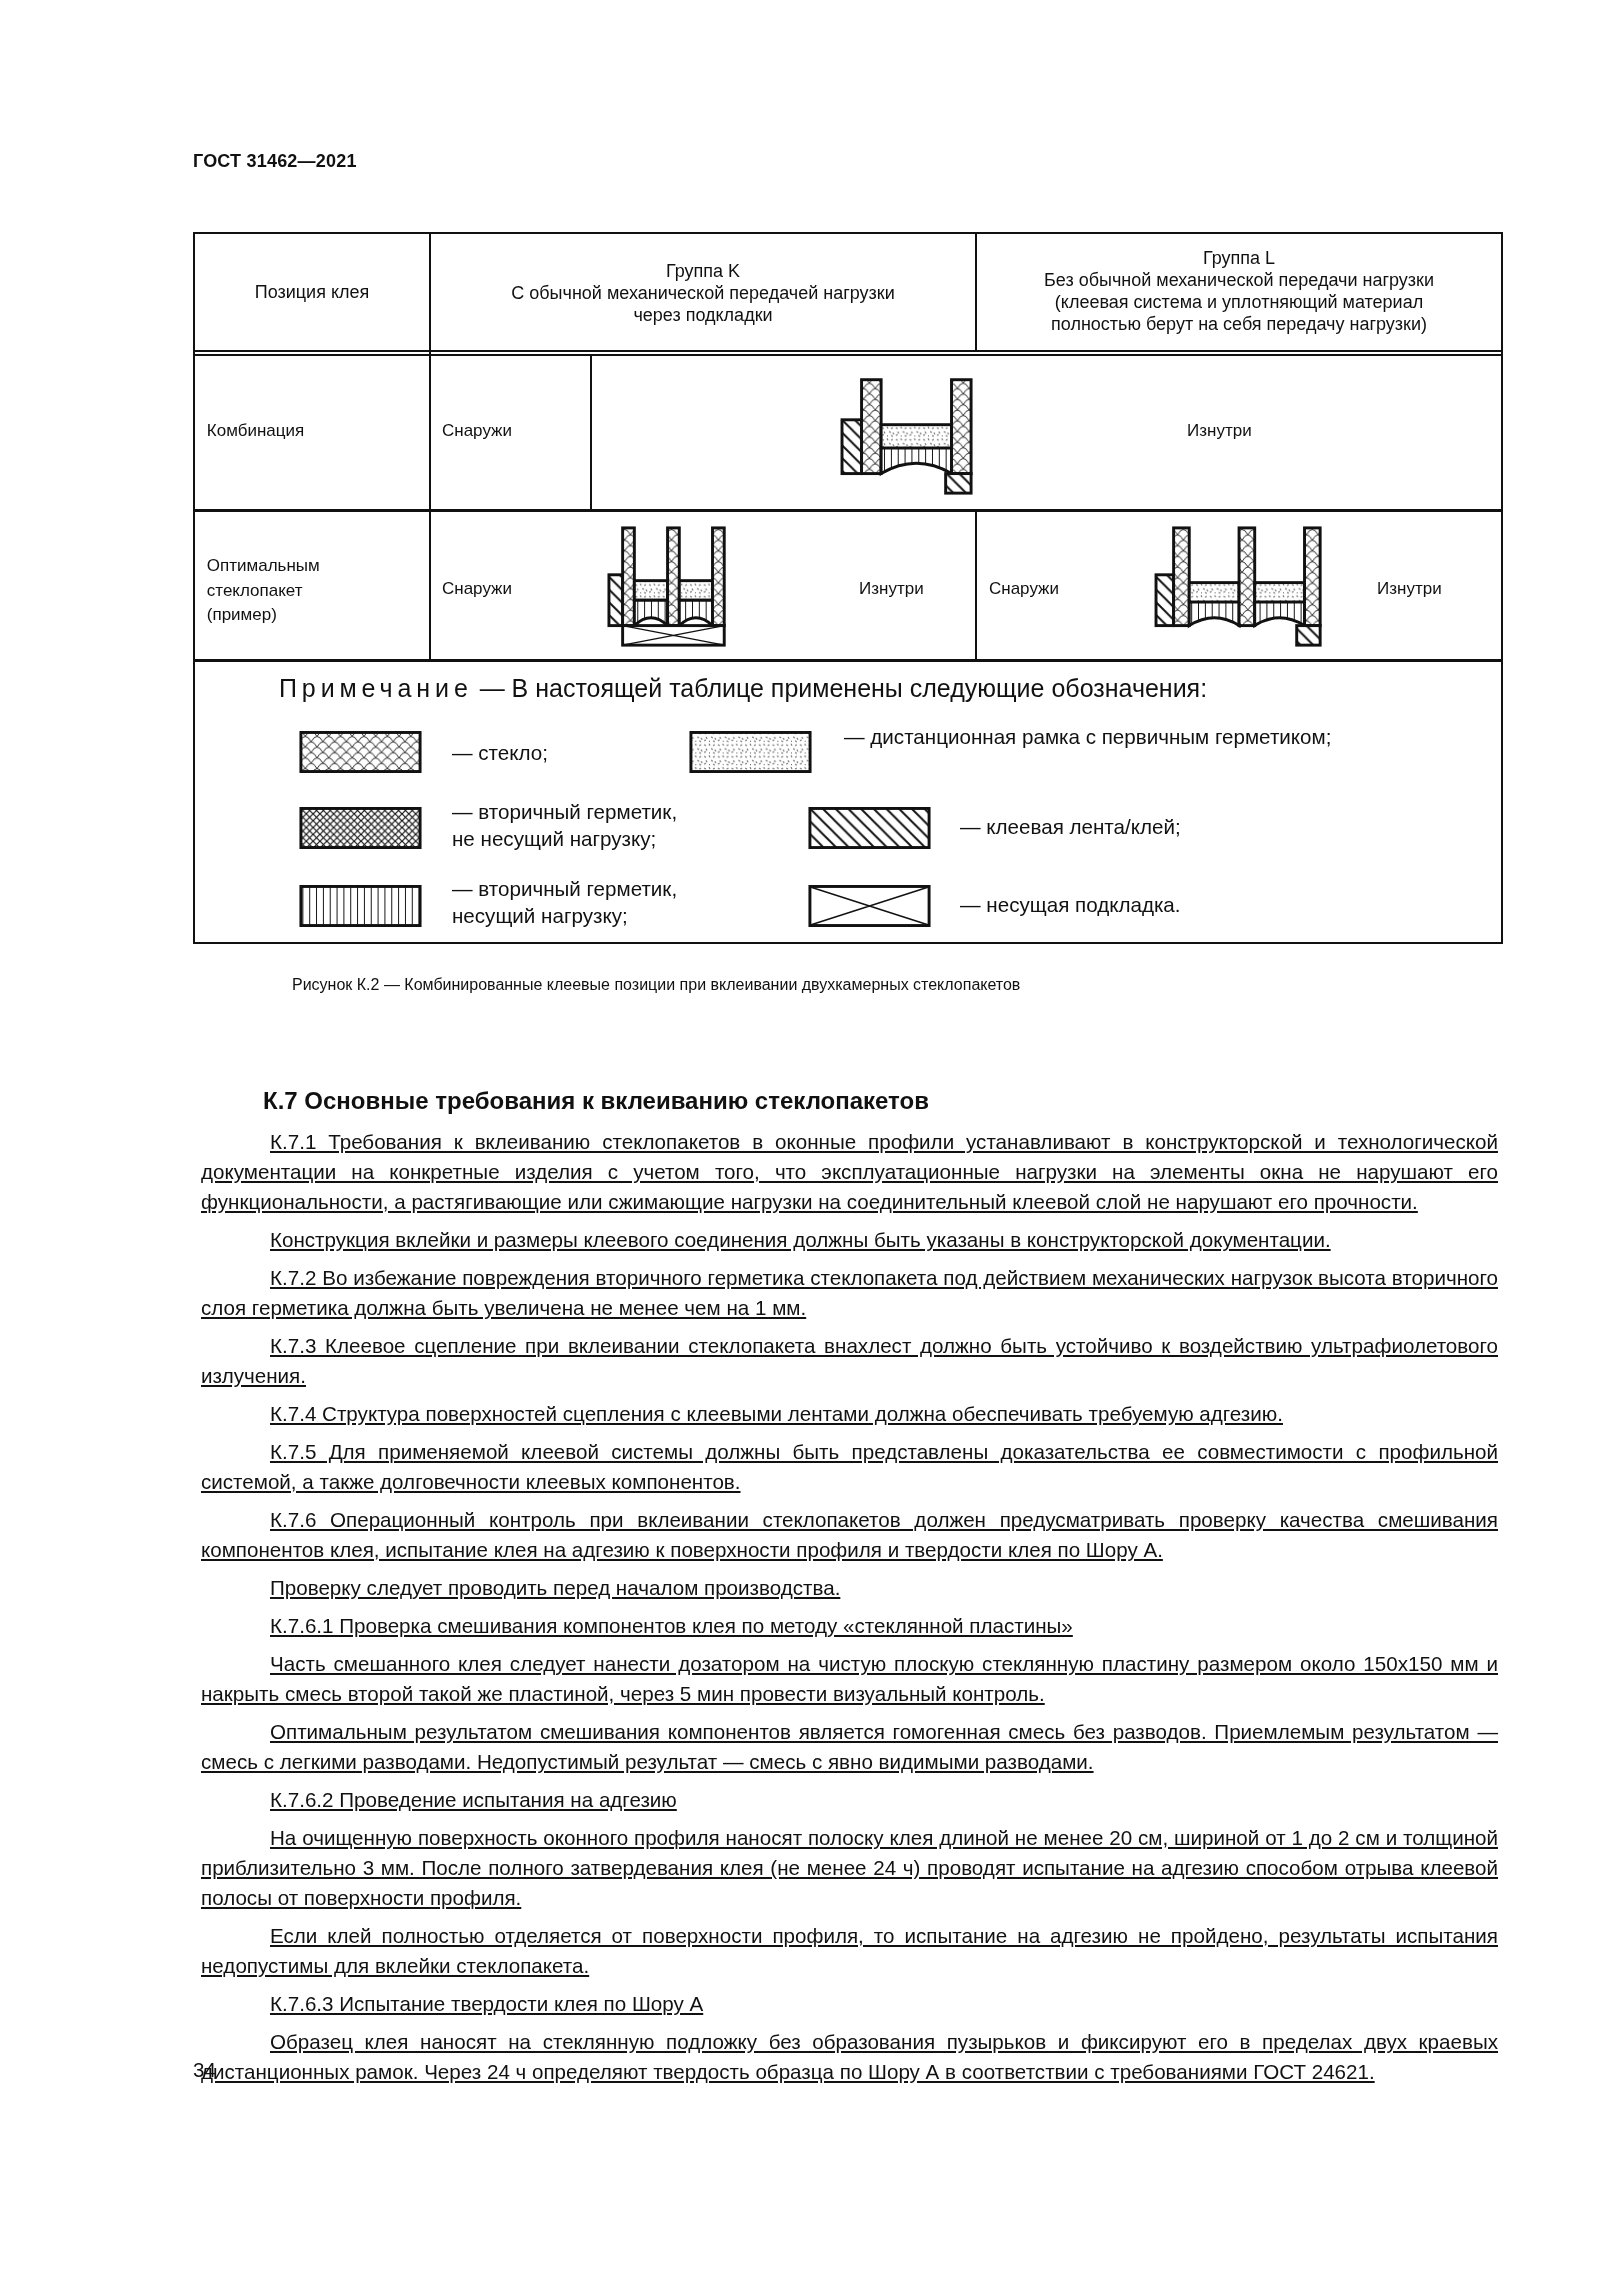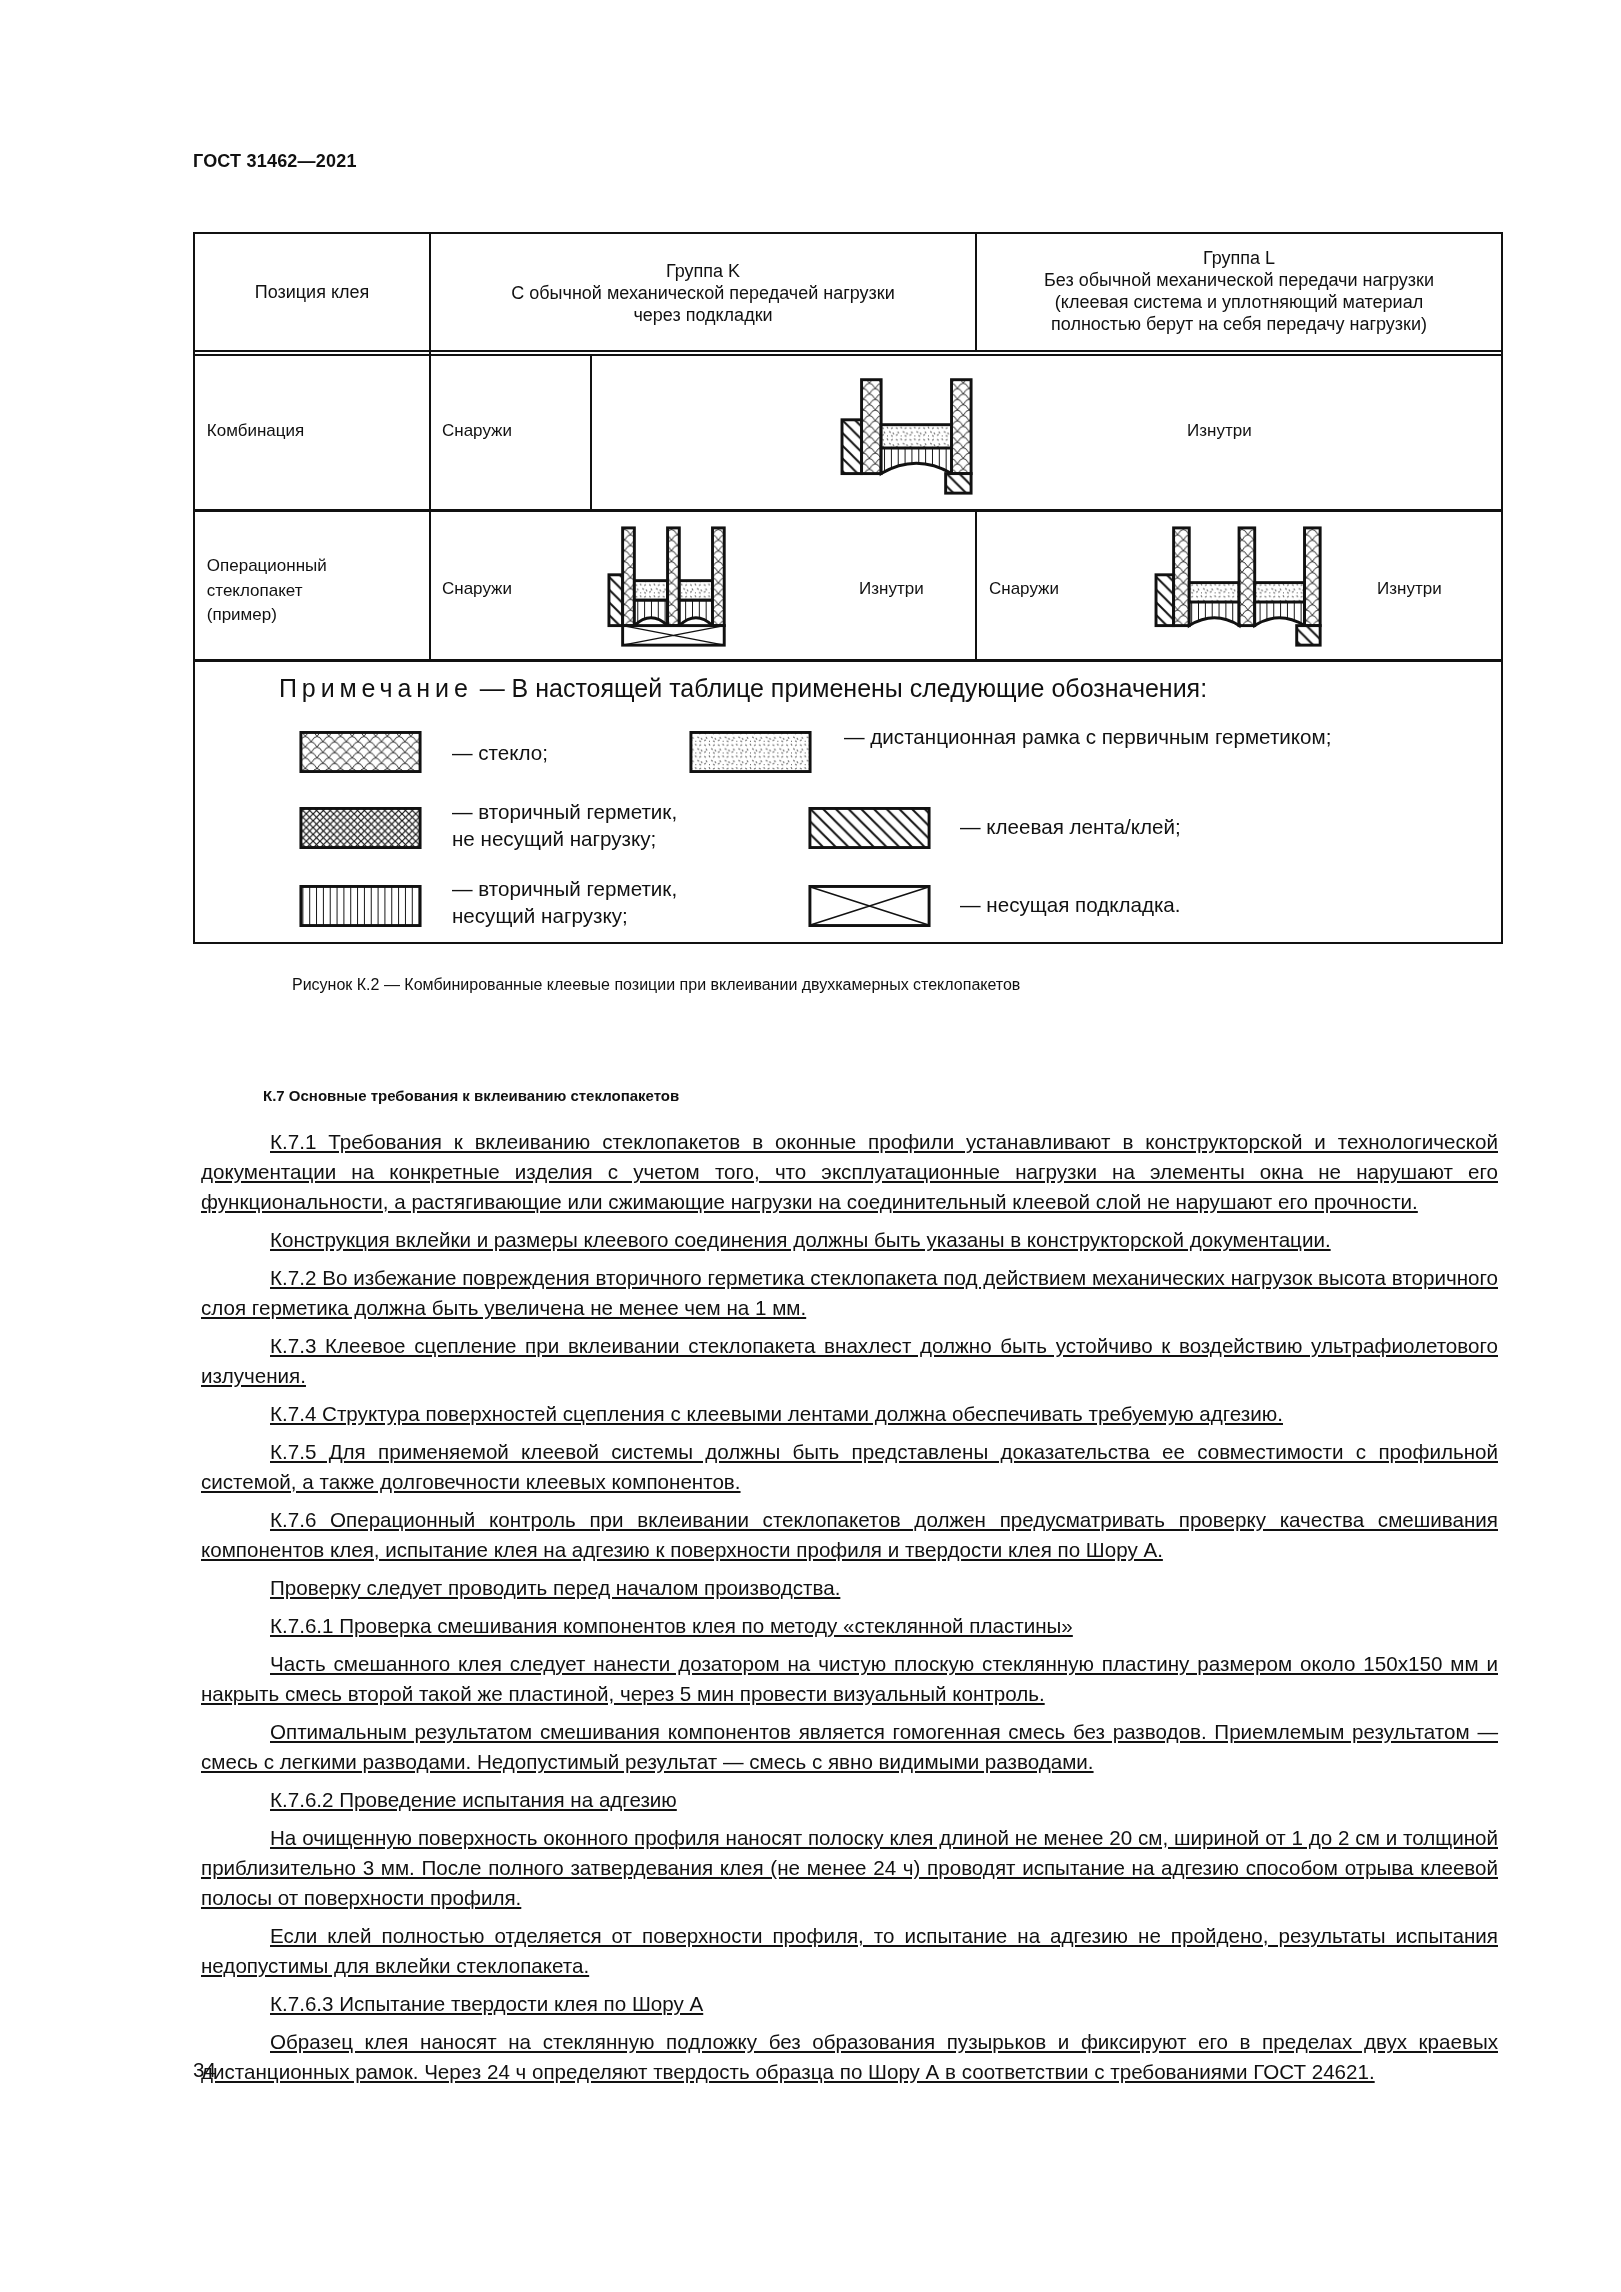--- a/index.html
+++ b/index.html
@@ -11,21 +11,21 @@
   
   .tbl { left: 193px; top: 232px; width: 1310px; height: 712px; border: 2px solid #111; box-sizing: border-box; }
   .line-h { position: absolute; background: #111; height: 2px; }
   .line-v { position: absolute; background: #111; width: 2px; }
   .cell-text { position: absolute; font-size: 17px; line-height: 24.5px; }
   .hdr-text { position: absolute; font-size: 18px; line-height: 22px; text-align: center; }
   .legend-box { position: absolute; width: 123px; height: 42px; box-sizing: border-box; border: 2.9px solid #111; }
   .legend-text { position: absolute; font-size: 20.6px; line-height: 26.5px; }
 
   .caption { left: 292px; top: 976px; font-size: 16px; }
-  .section-title { left: 263px; top: 1087px; font-size: 15px; font-weight: bold; }
+  .section-title { left: 263px; top: 1087px; font-size: 24px; font-weight: bold; }
   .body-text { left: 193px; top: 1119px; width: 1313px; font-size: 20.6px; line-height: 30px; text-align: justify; }
   .body-text p { margin: 8px; text-indent: 69px; text-decoration: underline; }
   .page-num { left: 193px; top: 2058px; font-size: 20.6px; }
   svg { display: block; }
 </style>
 </head>
 <body>
 
 <svg width="0" height="0" style="position:absolute">
   <defs>
@@ -88,21 +88,21 @@
   <svg class="abs" style="left:645px;top:133px" width="137" height="132" viewBox="0 0 140 135">
     <rect x="2" y="54" width="20" height="55" fill="url(#p-diag)" stroke="#111" stroke-width="3"></rect>
     <rect x="22" y="13" width="20" height="96" fill="url(#p-glass)" stroke="#111" stroke-width="3"></rect>
     <rect x="42" y="59" width="72" height="24" fill="url(#p-speckle)" stroke="#111" stroke-width="3"></rect>
     <path d="M42 83 L114 83 L114 109 Q78 88 42 109 Z" fill="url(#p-vert)" stroke="#111" stroke-width="3"></path>
     <rect x="114" y="13" width="20" height="96" fill="url(#p-glass)" stroke="#111" stroke-width="3"></rect>
     <rect x="108" y="109" width="26" height="20" fill="url(#p-diag)" stroke="#111" stroke-width="3"></rect>
   </svg>
 
   <div class="cell-text" style="left:11.8px;top:320px">
-    <div>Операционный</div>
+    <div>Оптимальным</div>
     <div>стеклопакет</div>
     <div>(пример)</div>
   </div>
   <div class="cell-text" style="left:247px;top:343px">Снаружи</div>
   <div class="cell-text" style="left:664px;top:343px">Изнутри</div>
   <div class="cell-text" style="left:794px;top:343px">Снаружи</div>
   <div class="cell-text" style="left:1182px;top:343px">Изнутри</div>
 
   <svg class="abs" style="left:412px;top:290px" width="127" height="127" viewBox="0 0 130 130">
     <rect x="2" y="52" width="14" height="52" fill="url(#p-diag)" stroke="#111" stroke-width="3"></rect>

